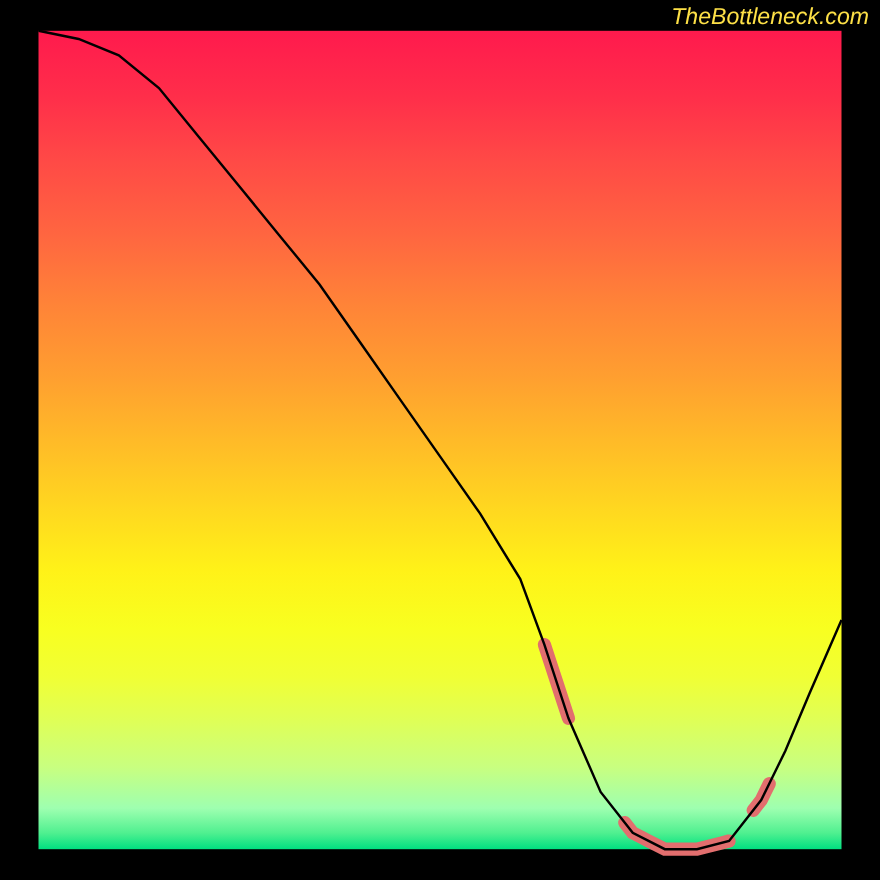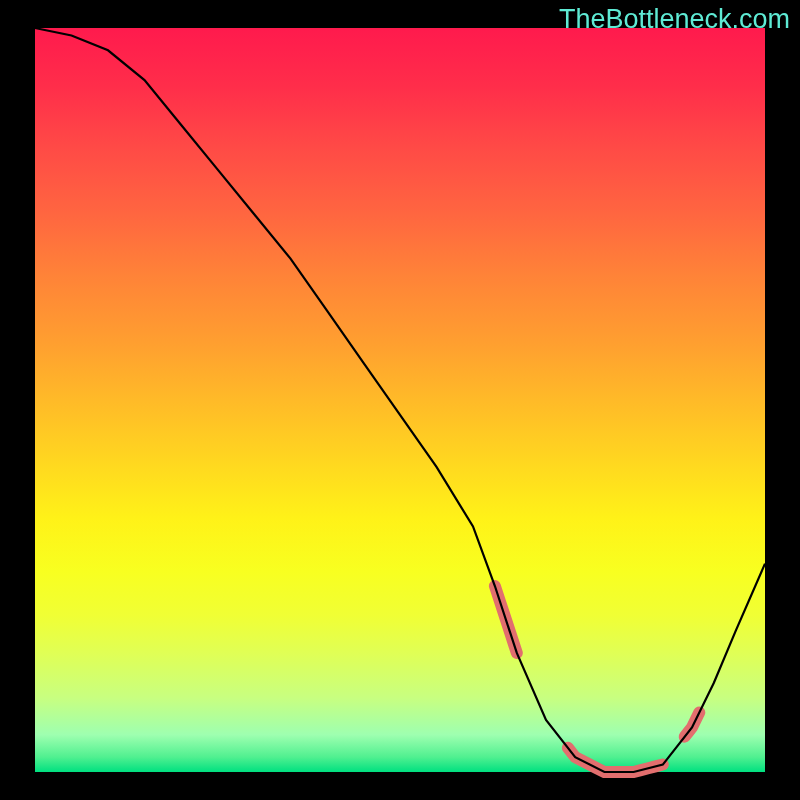--- a/index.html
+++ b/index.html
@@ -8,24 +8,25 @@
     height: 800px;
     background: #000;
     position: relative;
     overflow: hidden;
     font-family: Arial, sans-serif;
   }
   .watermark {
     position: absolute;
     top: 4px;
     right: 10px;
-    color: #5eead4;
-    font-size: 27px;
+    color: #fde047;
+    font-size: 21px;
     font-weight: normal;
     z-index: 10;
+    font-style: italic;
   }
   .plot-area {
     position: absolute;
     left: 35px;
     top: 28px;
     width: 730px;
     height: 744px;
   }
   .gradient-bg {
     position: absolute;

